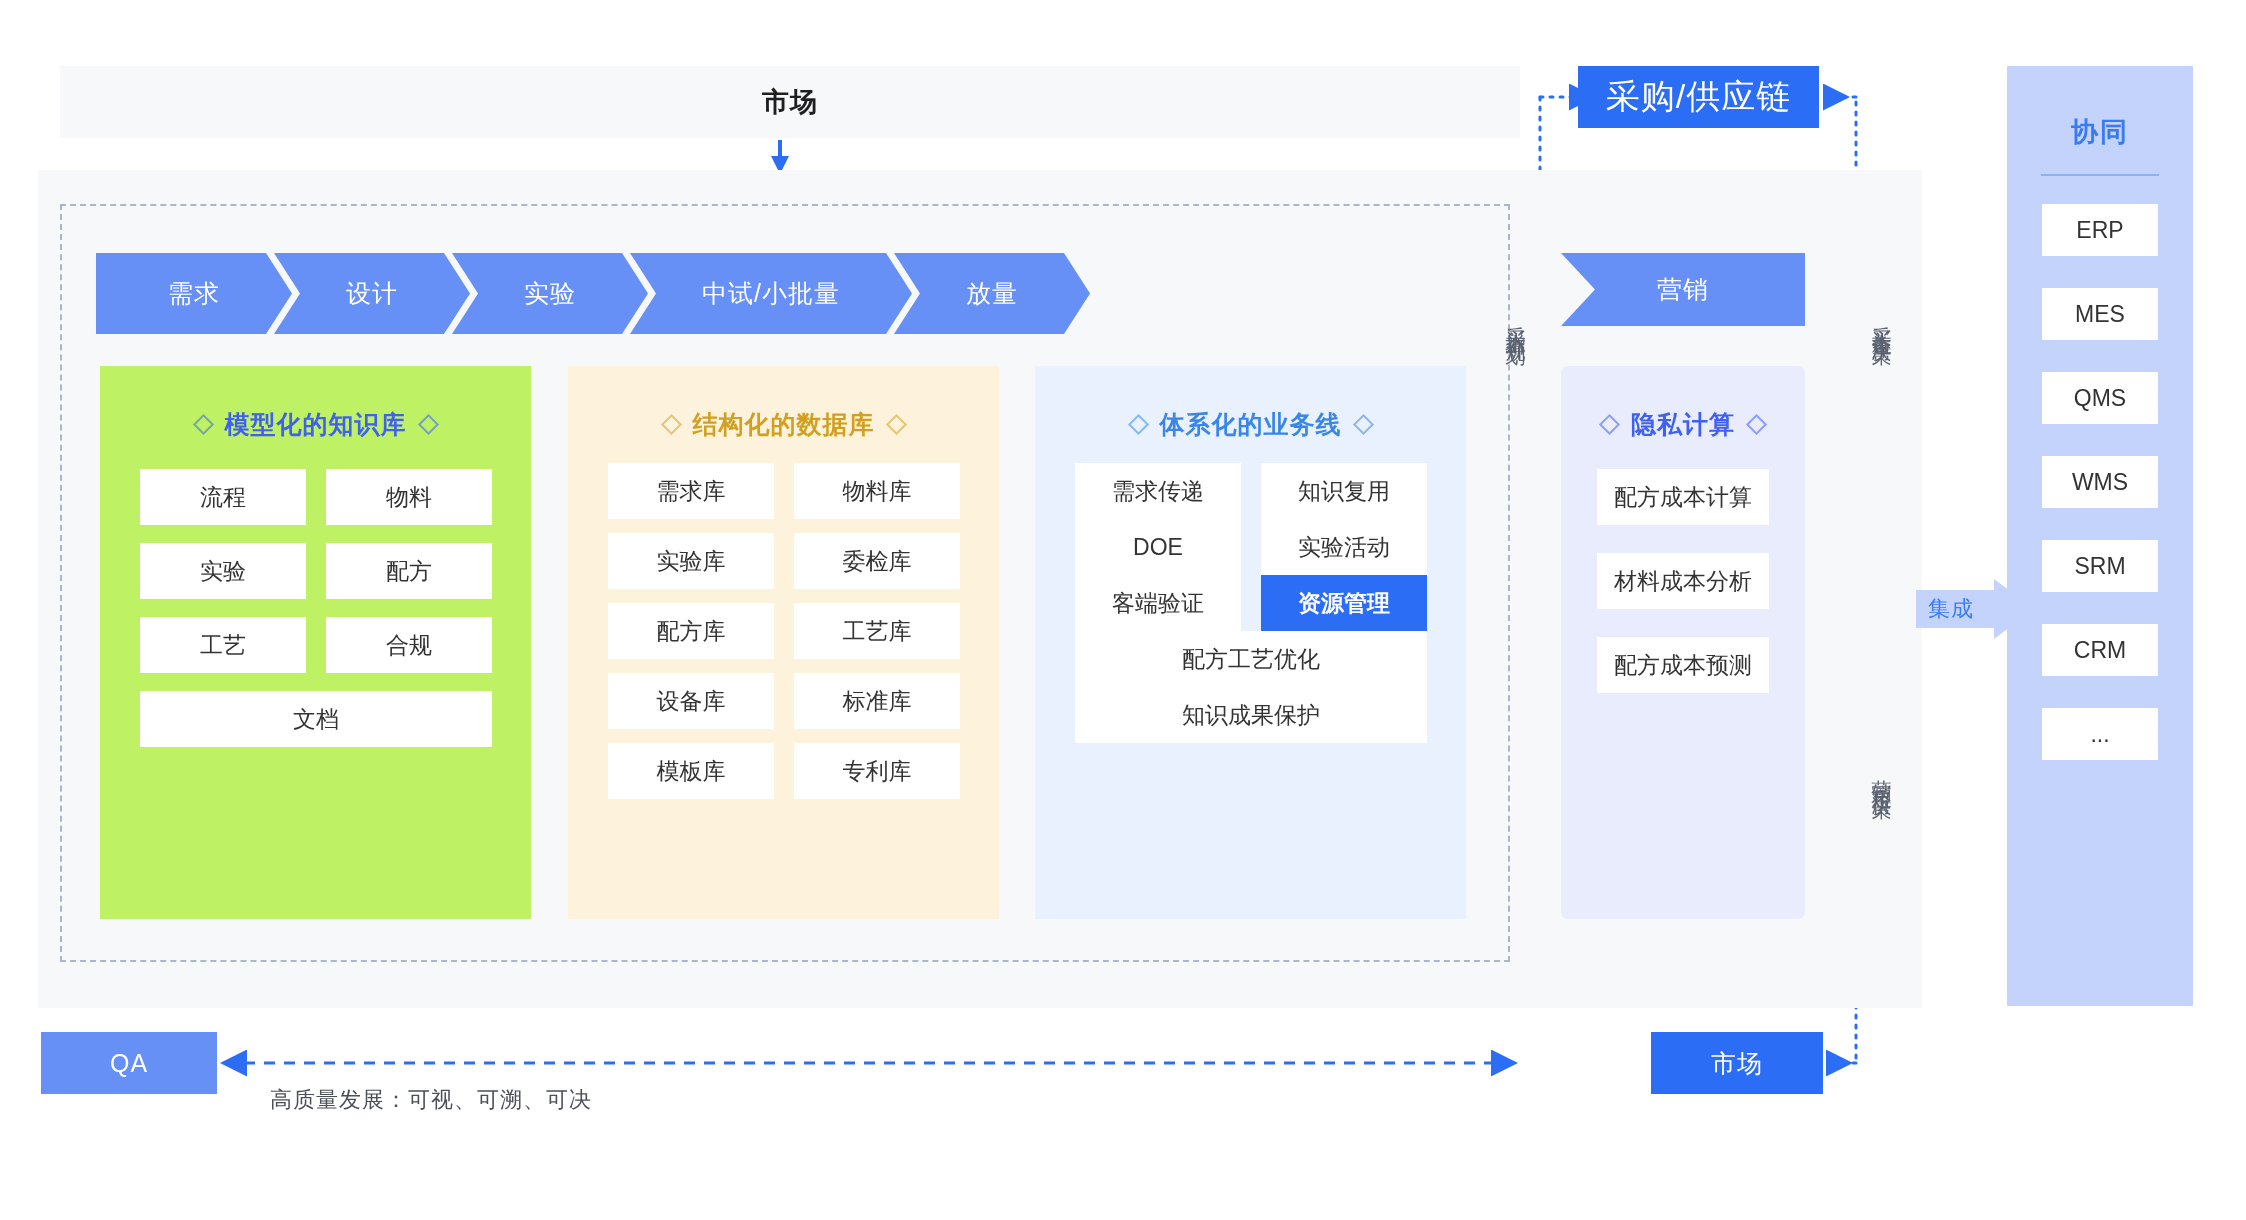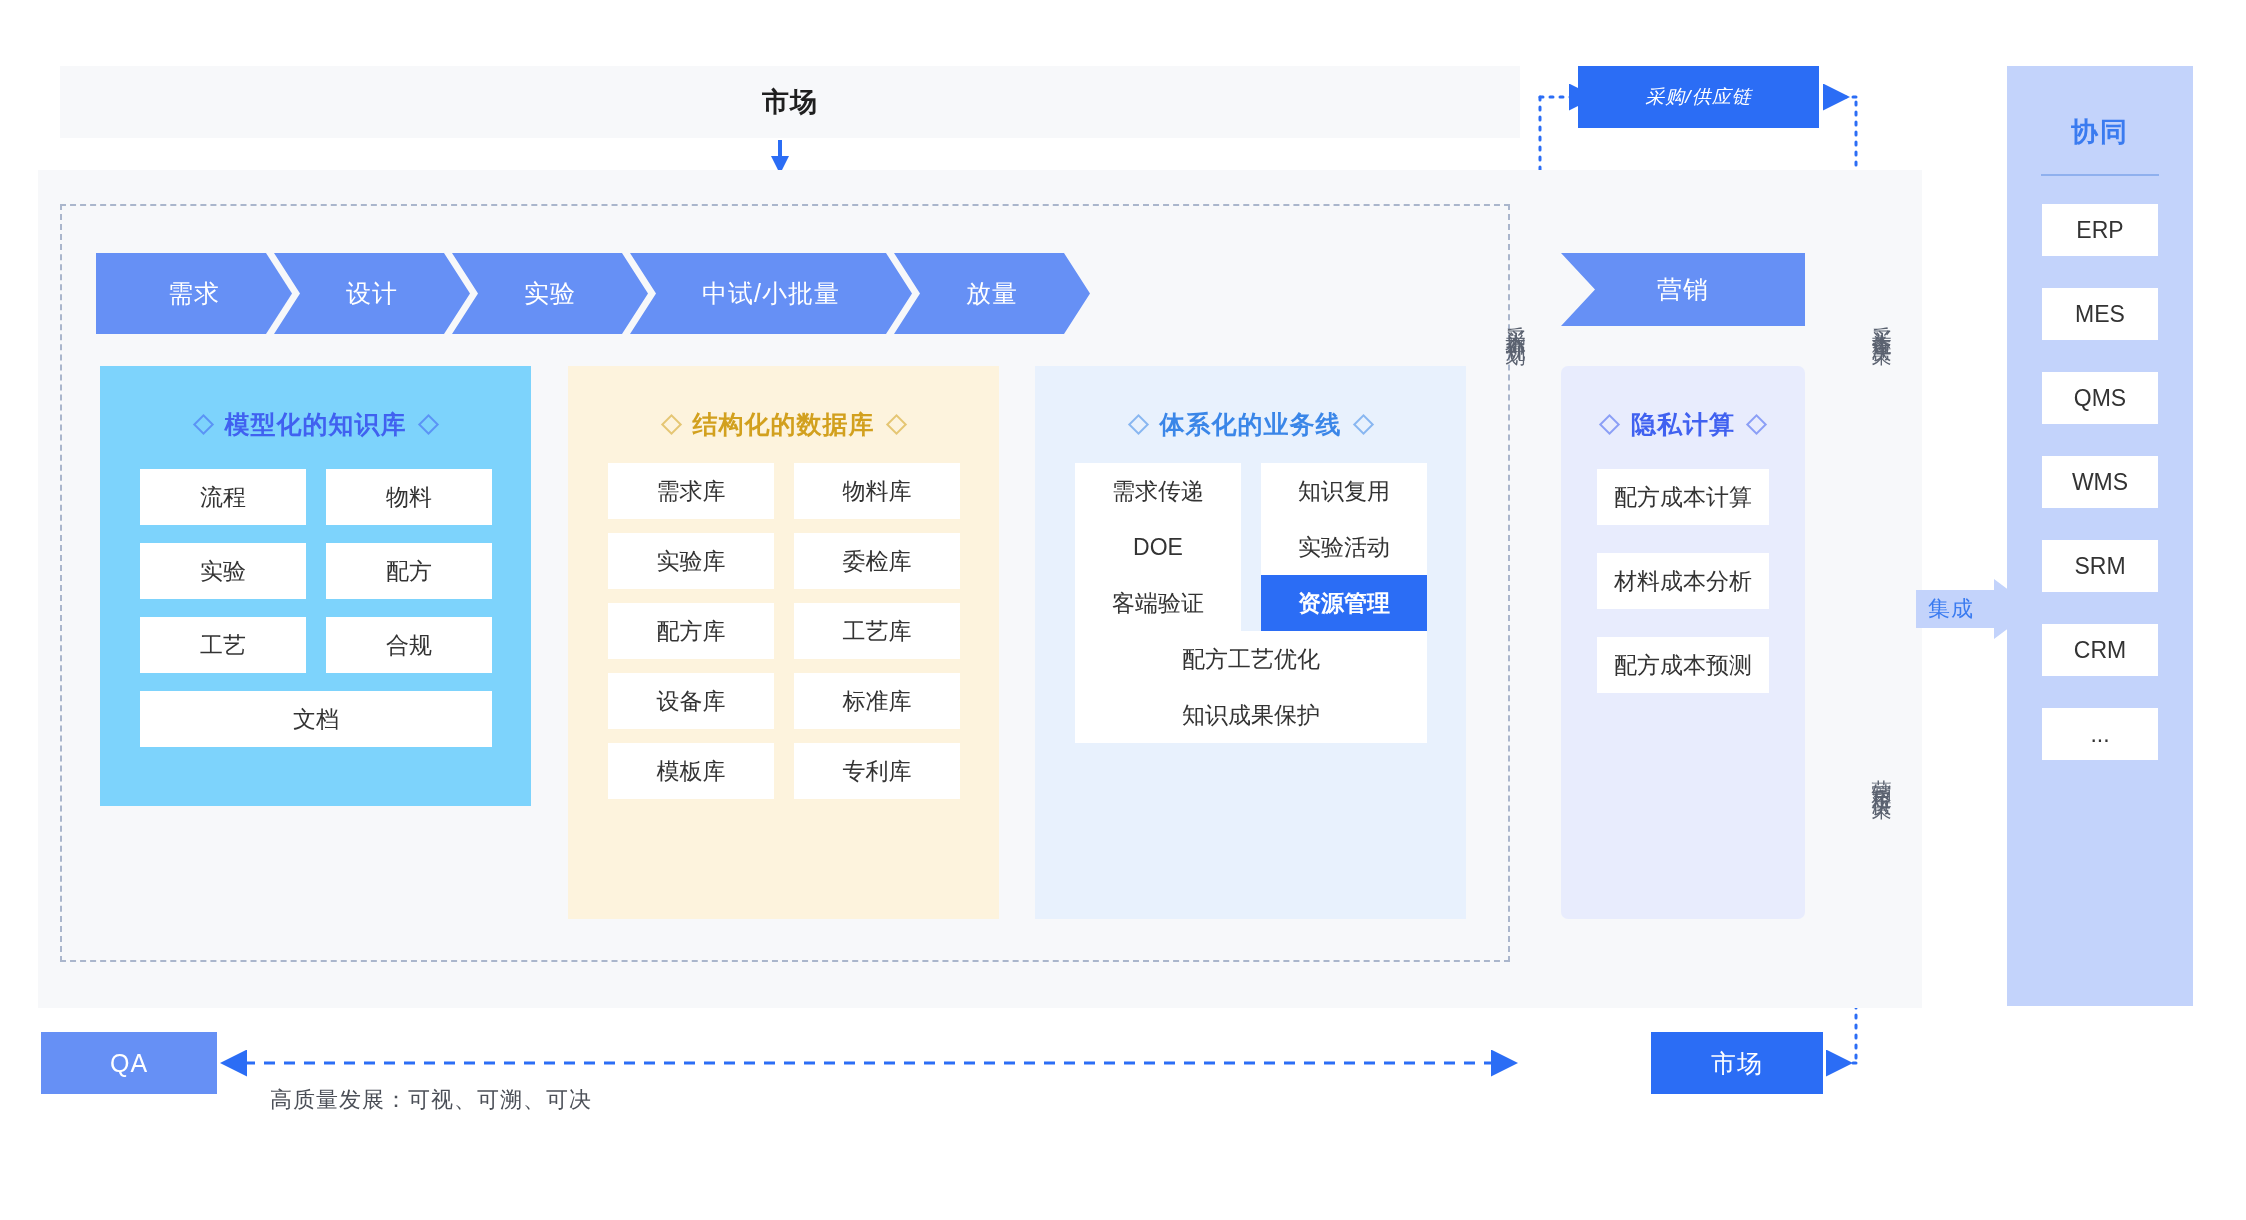--- a/index.html
+++ b/index.html
@@ -70,21 +70,21 @@
   }
   .cellgrid{display:flex;flex-wrap:wrap;}
   .cell{
     background:#ffffff;
     display:flex;align-items:center;justify-content:center;
     color:#333333;font-size:23px;box-sizing:border-box;
   }
   .cell.hl{background:#2b6df5;color:#ffffff;font-weight:bold;}
 
   
-  #panel-knowledge{left:100px;top:366px;width:431px;height:440px;background:#7dd3fc;}
+  #panel-knowledge{left:100px;top:366px;width:431px;height:553px;background:#bef264;}
   #panel-knowledge .panel-title{color:#4061f0;margin-top:42px;}
   #panel-knowledge .cellgrid{margin:28px 0 0 40px;width:352px;gap:18px 20px;}
   #panel-knowledge .cell{width:166px;height:56px;}
   #panel-knowledge .cell.wide{width:352px;}
 
   
   #panel-database{left:568px;top:366px;width:431px;height:553px;background:#fdf3dd;}
   #panel-database .panel-title{color:#d2a01e;margin-top:42px;}
   #panel-database .cellgrid{margin:22px 0 0 40px;width:352px;gap:14px 20px;}
   #panel-database .cell{width:166px;height:56px;}
@@ -111,21 +111,21 @@
   }
   #vlabel-purchase-plan{left:1506px;top:310px;}
   #vlabel-stock-decision{left:1872px;top:310px;}
   #vlabel-price-decision{left:1872px;top:764px;}
 
   
   #supply-chain-box{
     left:1578px;top:66px;width:241px;height:62px;
     background:#2b6df5;color:#fff;
     display:flex;align-items:center;justify-content:center;
-    font-size:19px;letter-spacing:1px;font-style:italic;
+    font-size:34px;letter-spacing:1px;
   }
 
   
   #qa-box{
     left:41px;top:1032px;width:176px;height:62px;
     background:#6690f5;color:#fff;
     display:flex;align-items:center;justify-content:center;
     font-size:25px;letter-spacing:1px;
   }
   #market-bottom-box{

